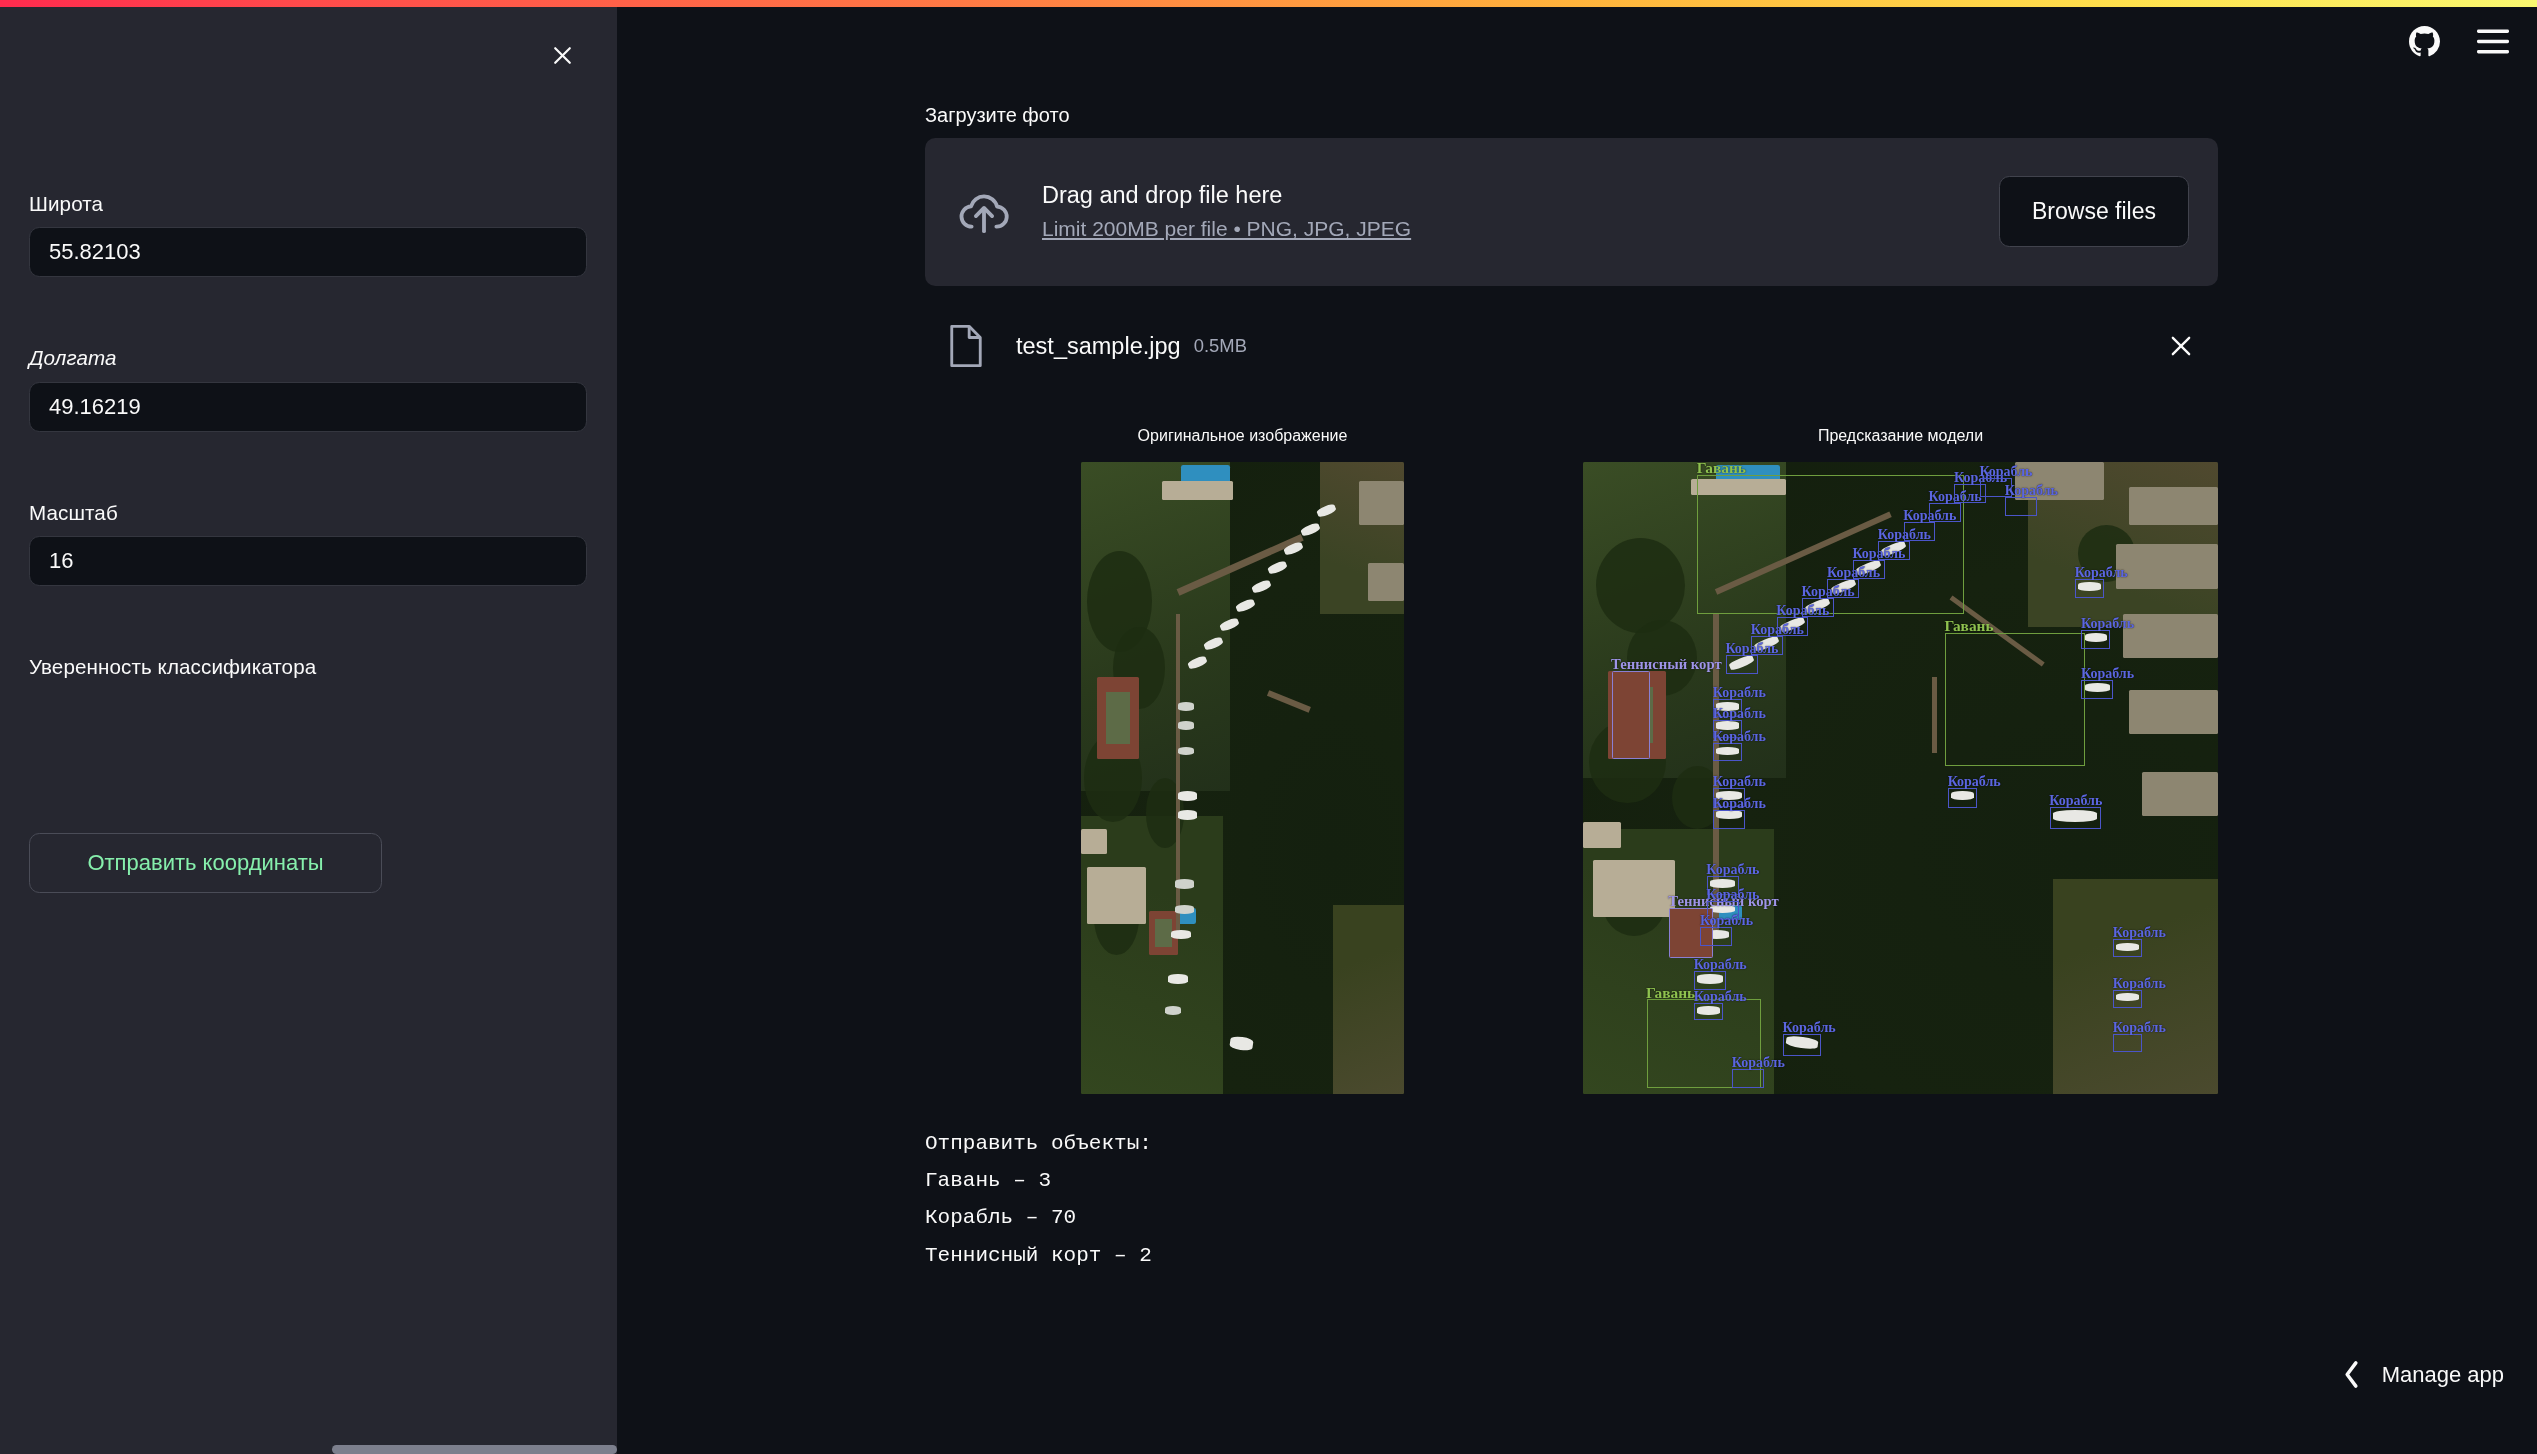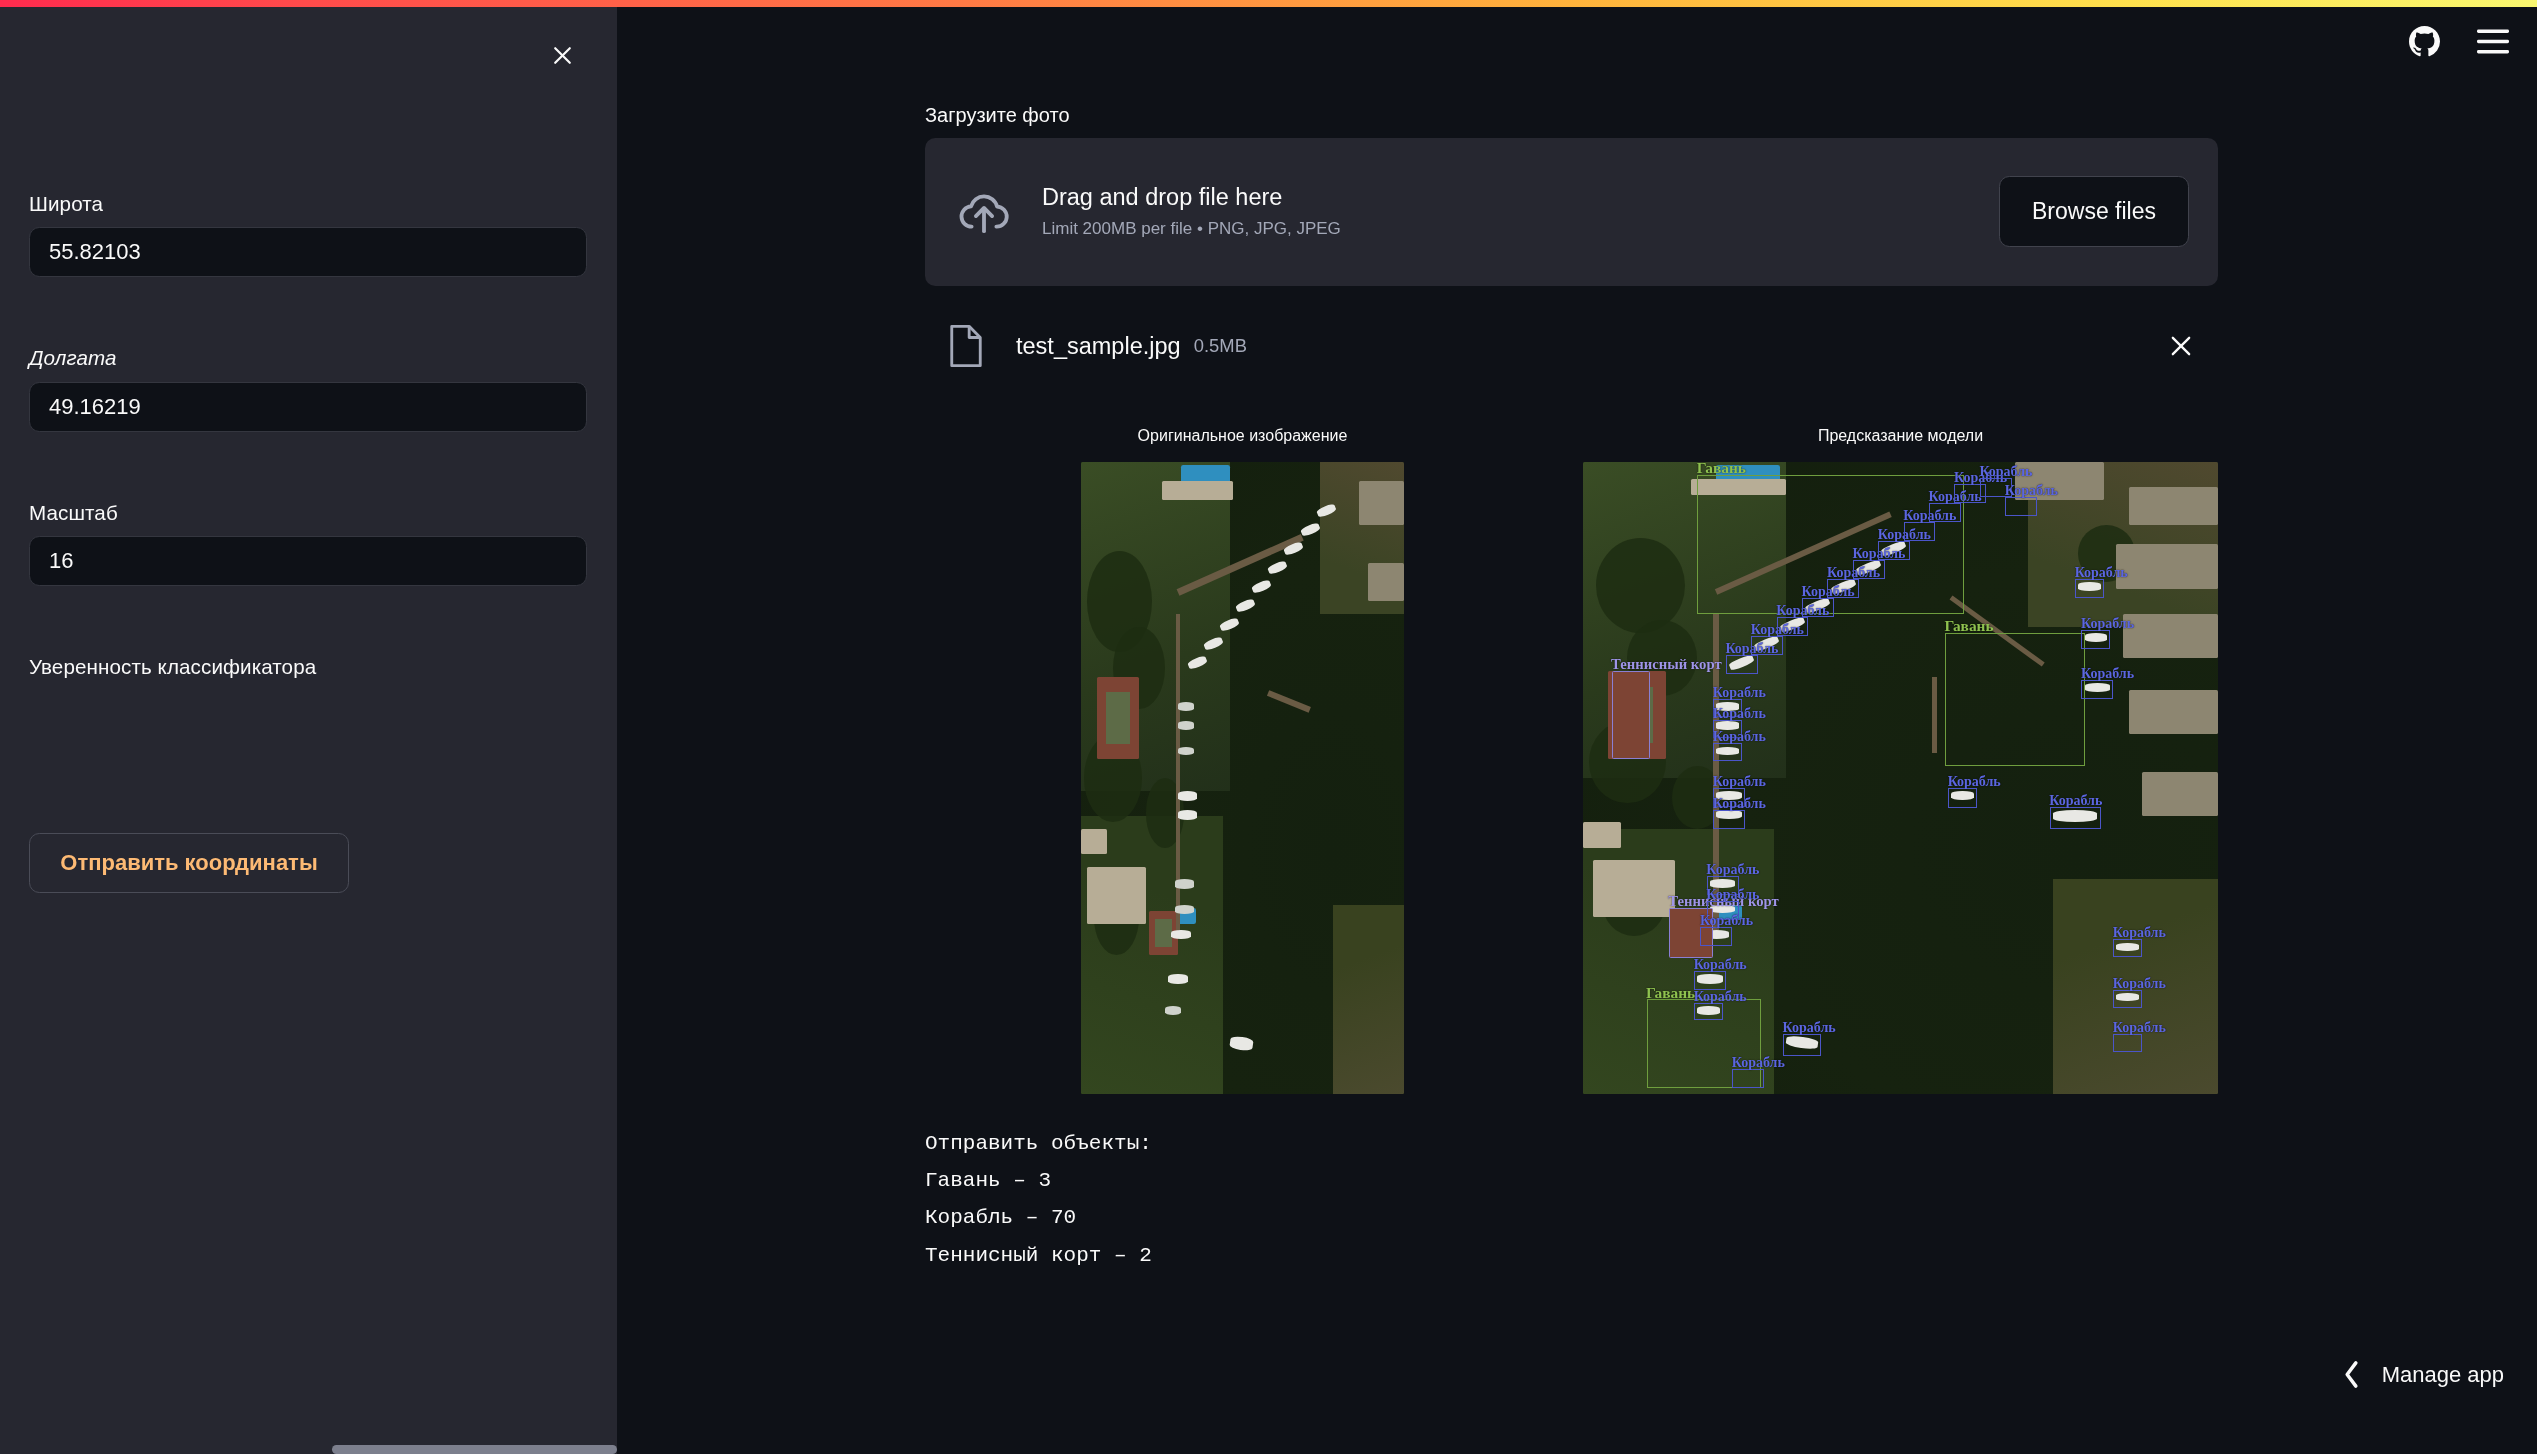--- a/index.html
+++ b/index.html
@@ -81,29 +81,28 @@
   .slider-minmax {
     position: absolute; top: 57px;
     font-family: "Liberation Mono", monospace;
     font-size: 20px; color: #fafafa;
   }
   .slider-min { left: 0; }
   .slider-max { right: 0; }
 
   .submit-btn {
     position: absolute; left: 29px; top: 826px;
-    width: 320px; height: 60px;
+    width: 353px; height: 60px;
     background: #262730;
     border: 0.7px solid #4a4c57;
     border-radius: 10.3px;
-    color: #fdba74; font-size: 22px;
+    color: #86efac; font-size: 22px;
     display: flex; align-items: center; justify-content: center;
     cursor: pointer;
     font-family: "Liberation Sans", sans-serif;
-    font-weight: bold;
   }
 
   
   .header-icons {
     position: absolute; top: 26.4px; right: 29px;
     display: flex; align-items: center; gap: 37px; z-index: 40;
   }
   .hdr-icon { cursor: pointer; display: flex; align-items: center; justify-content: center; }
   .hdr-icon svg { display: block; }
 
@@ -120,21 +119,21 @@
   .dropzone {
     position: absolute; left: 308px; top: 131px;
     width: 1293px; height: 148px;
     background: #262730;
     border-radius: 10.3px;
     display: flex; align-items: center;
   }
   .dz-icon { margin-left: 32px; width: 54px; height: 54px; flex: none; }
   .dz-texts { margin-left: 31px; flex: 1; }
   .dz-title { font-size: 23.5px; color: #fafafa; margin-bottom: 8.8px; }
-  .dz-sub { font-size: 17px; color: #a3a8b8; }
+  .dz-sub { font-size: 21px; color: #a3a8b8; text-decoration: underline; }
   .browse-btn {
     margin-right: 29px;
     height: 71px; padding: 0 32px;
     background: #0e1117;
     border: 0.7px solid #41434d;
     border-radius: 10.3px;
     color: #fafafa; font-size: 23px;
     display: flex; align-items: center; justify-content: center;
     cursor: pointer; white-space: nowrap;
     font-family: "Liberation Sans", sans-serif;

